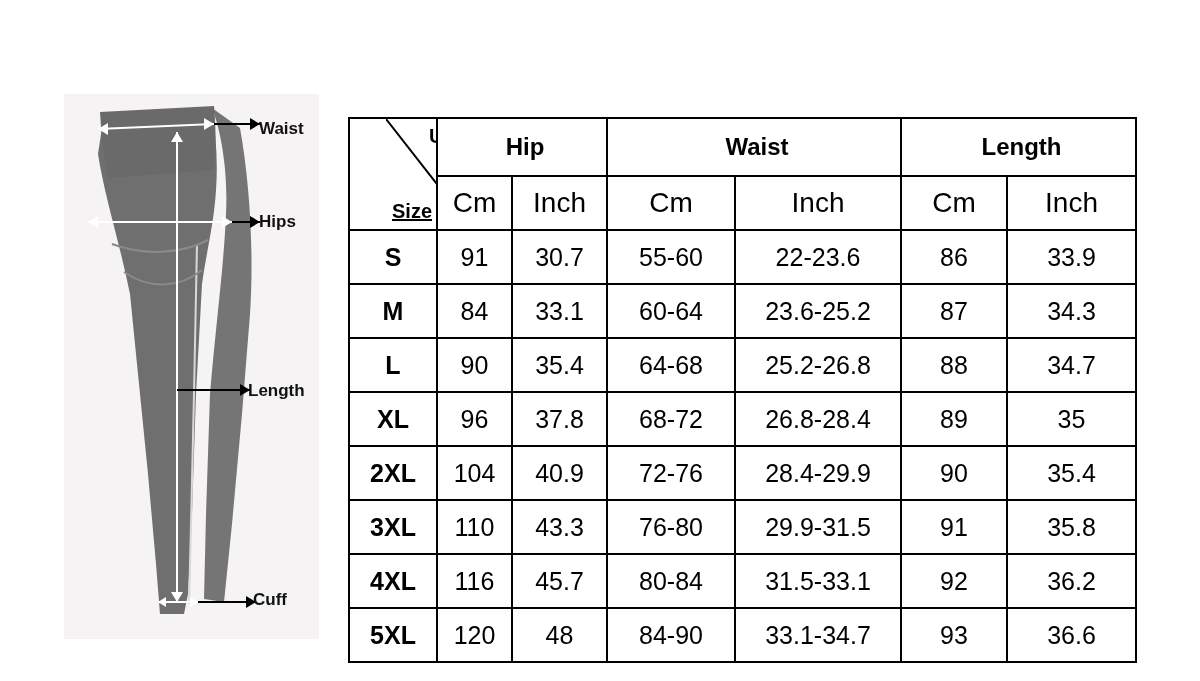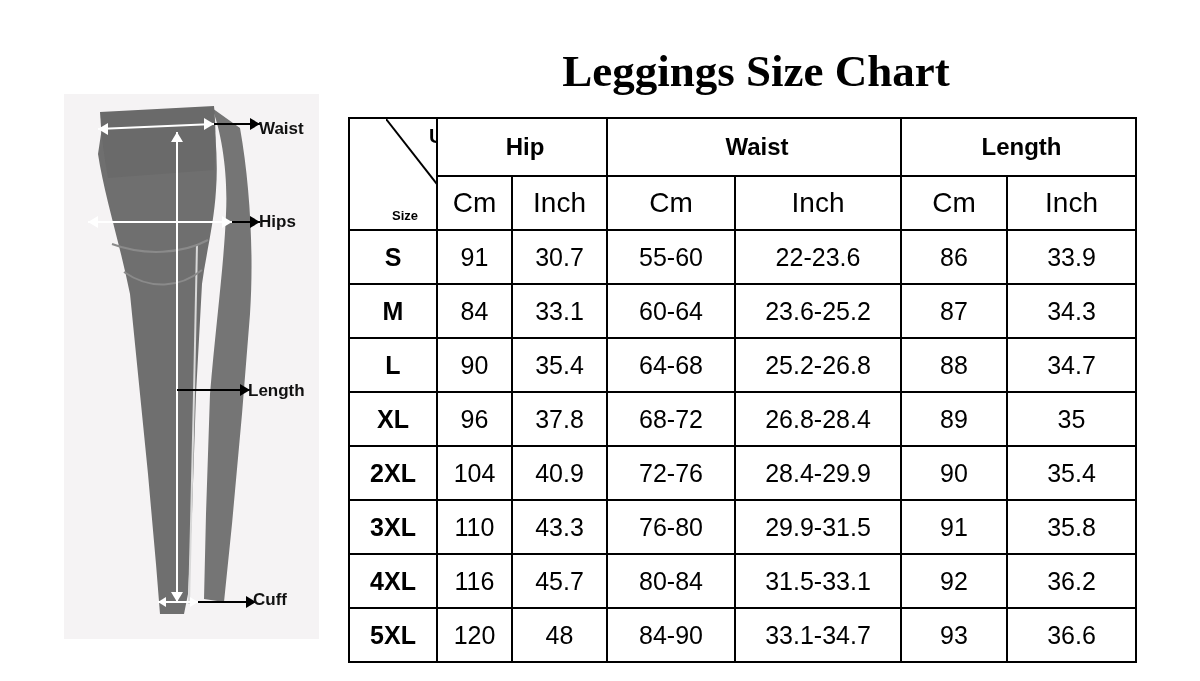--- a/index.html
+++ b/index.html
@@ -126,39 +126,39 @@
     position: absolute;
     top: 6px;
     right: 4px;
     font-size: 20px;
     font-weight: 700;
   }
   .corner-size {
     position: absolute;
     bottom: 6px;
     left: 6px;
-    font-size: 13px;
-    font-weight: 700;
+    font-size: 20px;
+    font-weight: 700;
+    text-decoration: underline;
   }
 
   
   col.c-size  { width: 88px; }
   col.c-hipcm { width: 75px; }
   col.c-hipin { width: 95px; }
   col.c-wscm  { width: 128px; }
   col.c-wsin  { width: 166px; }
   col.c-lncm  { width: 106px; }
   col.c-lnin  { width: 129px; }
 </style>
 </head>
 <body>
 
 <div id="page">
 
-  <div id="chart-title">Leggings Size Chart</div>
 
   <div id="illustration">
     <svg id="legging-svg" width="255" height="545" viewBox="0 0 255 545">
       <rect x="0" y="0" width="255" height="545" fill="#f5f3f4"></rect>
 
       <path d="M40 20 L148 14 C152 40 154 70 152 96 C150 130 142 160 138 190
                L132 300 L128 420 L124 500 L120 520 L96 520 L92 470
                L84 380 L74 280 L66 200 C56 150 40 100 34 60 Z" fill="#6f6f6f"></path>
       <path d="M148 14 C158 40 164 80 162 120 C160 170 152 230 146 300
                L142 420 L140 505 L160 508 L168 430 L178 320 L186 220

